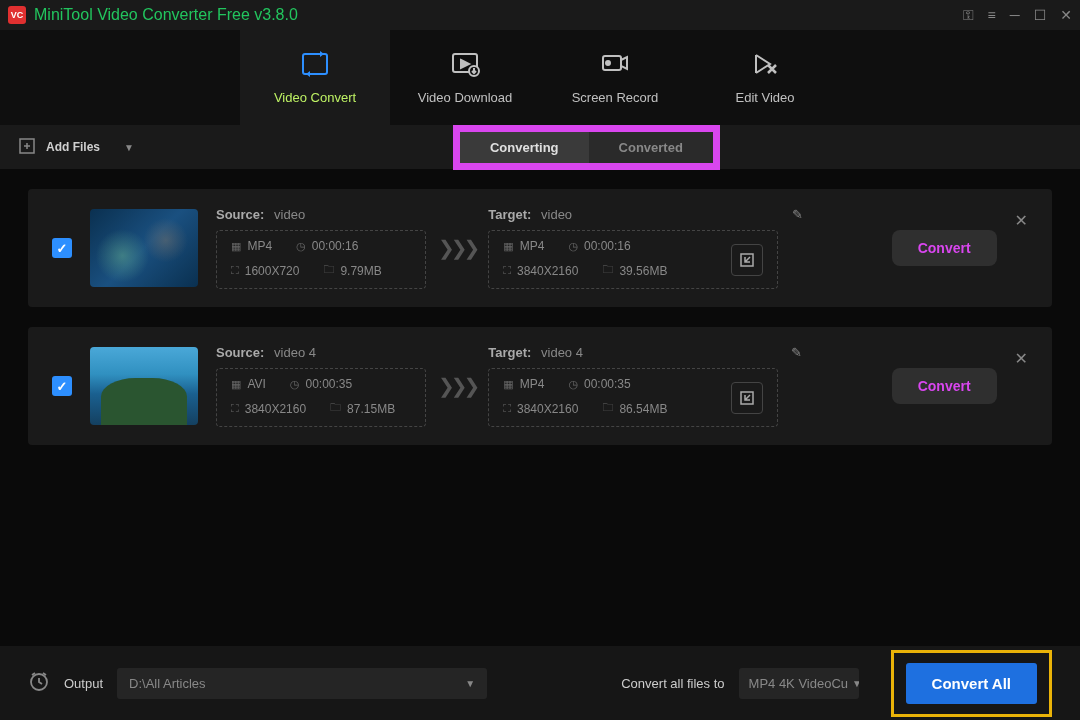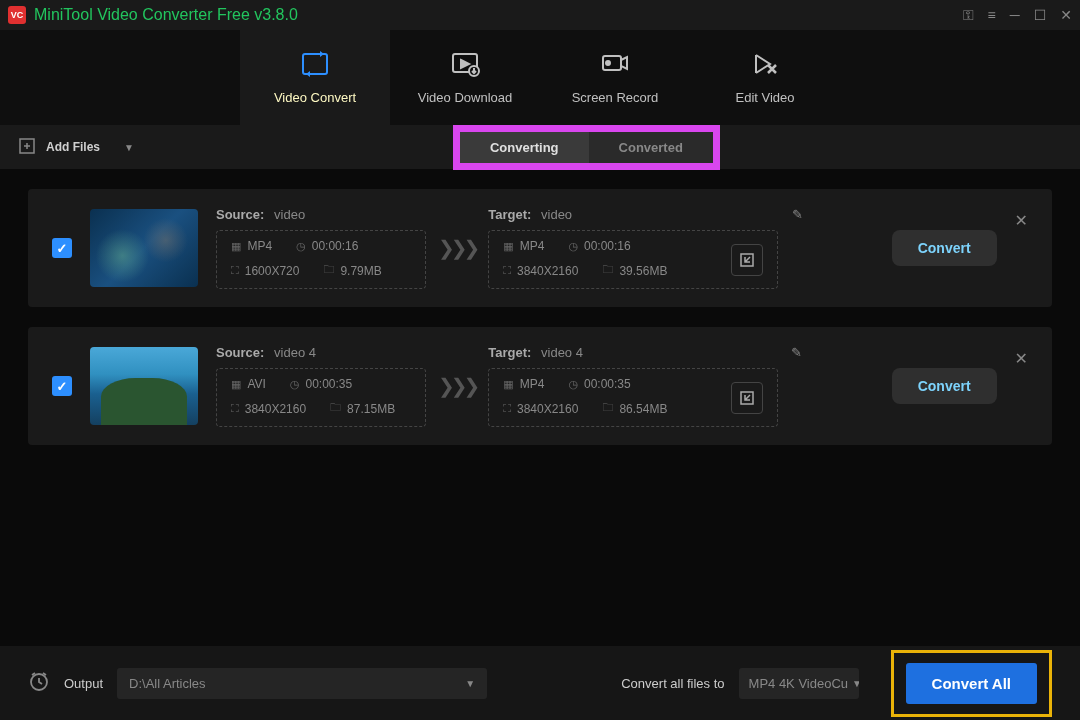--- a/index.html
+++ b/index.html
@@ -10,21 +10,21 @@
 .logo { width: 18px; height: 18px; background: #e03030; border-radius: 3px; display: flex; align-items: center; justify-content: center; color: #fff; font-size: 9px; font-weight: bold; margin-right: 8px; }
 .title { color: #22c55e; font-size: 16px; flex: 1; }
 .win-controls { display: flex; gap: 14px; align-items: center; }
 .win-controls span { color: #888; cursor: pointer; font-size: 14px; }
 .key-icon { color: #e8a020; font-size: 14px; }
 
 
 .nav { background: #0f0f0f; display: flex; justify-content: center; gap: 0; height: 95px; }
 .nav-item { width: 150px; display: flex; flex-direction: column; align-items: center; justify-content: center; cursor: pointer; gap: 10px; }
 .nav-item.active { background: #1a1a1a; }
-.nav-item.active .nav-label { color: #fef9c3; }
+.nav-item.active .nav-label { color: #bef264; }
 .nav-item.active .nav-icon { color: #2d8fff; }
 .nav-label { color: #c0c0c0; font-size: 13px; }
 .nav-icon { color: #c0c0c0; }
 
 
 .toolbar { background: #1a1a1a; height: 44px; display: flex; align-items: center; padding: 0 4px; }
 .add-files { display: flex; align-items: center; gap: 10px; padding: 8px 14px; cursor: pointer; }
 .add-files .icon { color: #888; }
 .add-files .label { color: #d0d0d0; font-weight: 600; font-size: 12px; }
 .add-files .chev { color: #888; font-size: 10px; margin-left: 14px; }
@@ -48,21 +48,21 @@
 .blk-title .tname { color: #888; margin-left: 6px; }
 .dash { border: 1px dashed #444; border-radius: 4px; padding: 8px 14px; display: flex; flex-direction: column; gap: 8px; width: 210px; }
 .dash-row { display: flex; gap: 24px; color: #888; font-size: 12px; }
 .dash-row span { display: flex; align-items: center; gap: 6px; }
 .dash-row .ic { color: #666; font-size: 11px; }
 .dash.tgt { width: 290px; flex-direction: row; align-items: center; }
 .dash.tgt .tcol { display: flex; flex-direction: column; gap: 8px; flex: 1; }
 .arrows { color: #555; font-size: 20px; letter-spacing: -4px; }
 .gear-btn { width: 32px; height: 32px; border: 1px solid #444; border-radius: 4px; display: flex; align-items: center; justify-content: center; color: #aaa; cursor: pointer; }
 .close-x { margin-left: auto; color: #888; cursor: pointer; font-size: 16px; align-self: flex-start; margin-top: 4px; }
-.convert-btn { background: #2f2f2f; color: #7dd3fc; border: none; padding: 10px 26px; border-radius: 8px; font-size: 14px; font-weight: 600; cursor: pointer; margin-left: 50px; }
+.convert-btn { background: #2f2f2f; color: #d946ef; border: none; padding: 10px 26px; border-radius: 8px; font-size: 14px; font-weight: 600; cursor: pointer; margin-left: 50px; }
 .edit-top { color:#888; cursor:pointer; font-size:13px; }
 
 
 .footer { background: #161616; height: 74px; display: flex; align-items: center; padding: 0 28px; gap: 14px; position: relative; }
 .clock-icon { color: #888; font-size: 20px; }
 .out-label { color: #ccc; font-size: 13px; }
 .out-path { background: #252525; color: #888; padding: 8px 12px; border-radius: 3px; width: 370px; font-size: 13px; display: flex; align-items: center; justify-content: space-between; cursor: pointer; }
 .out-path .chv { font-size: 10px; }
 .conv-all-label { color: #ccc; margin-left: auto; font-size: 13px; }
 .format-sel { background: #252525; color: #888; padding: 8px 10px; border-radius: 3px; width: 120px; font-size: 13px; display: flex; align-items: center; justify-content: space-between; cursor: pointer; overflow: hidden; white-space: nowrap; }

